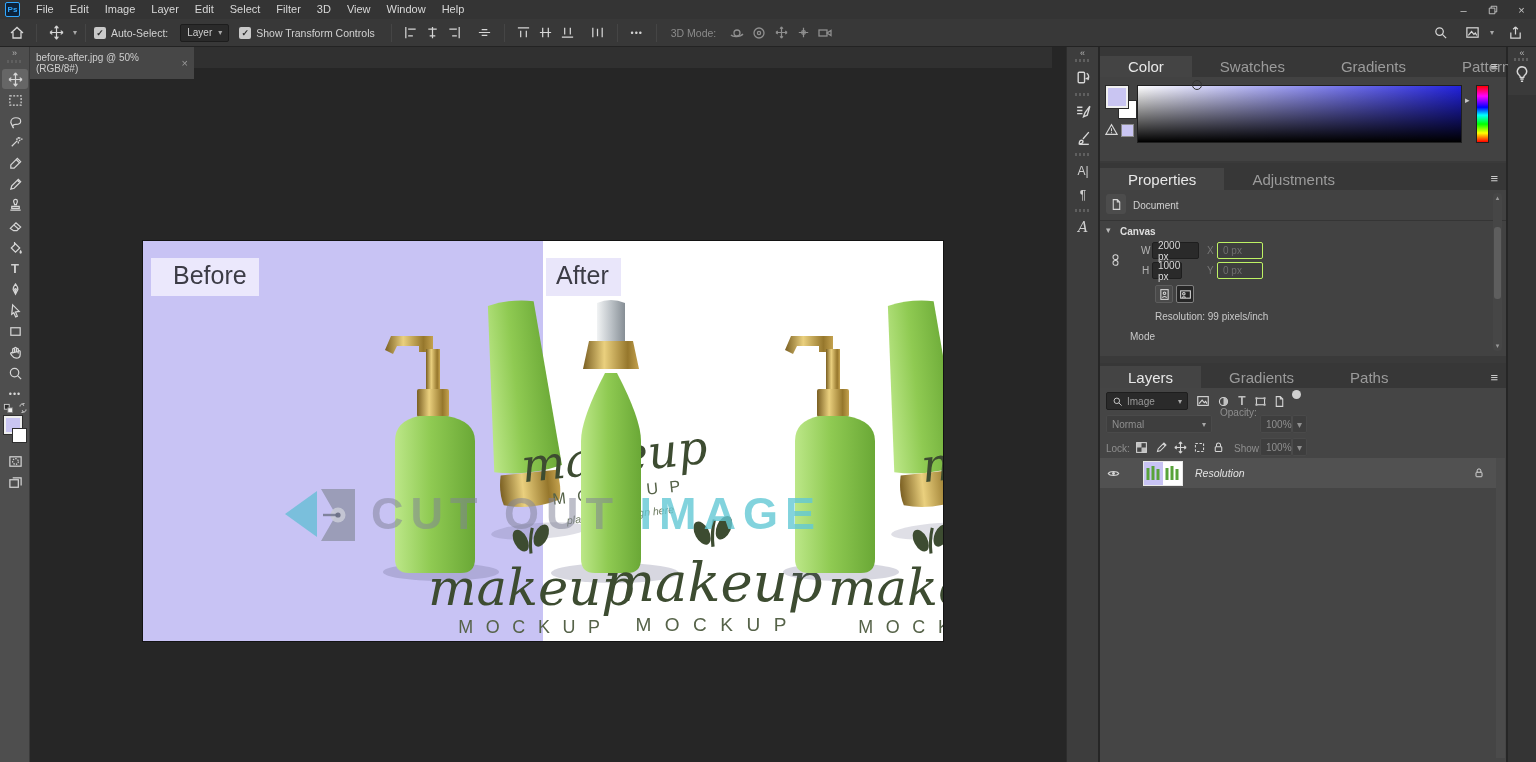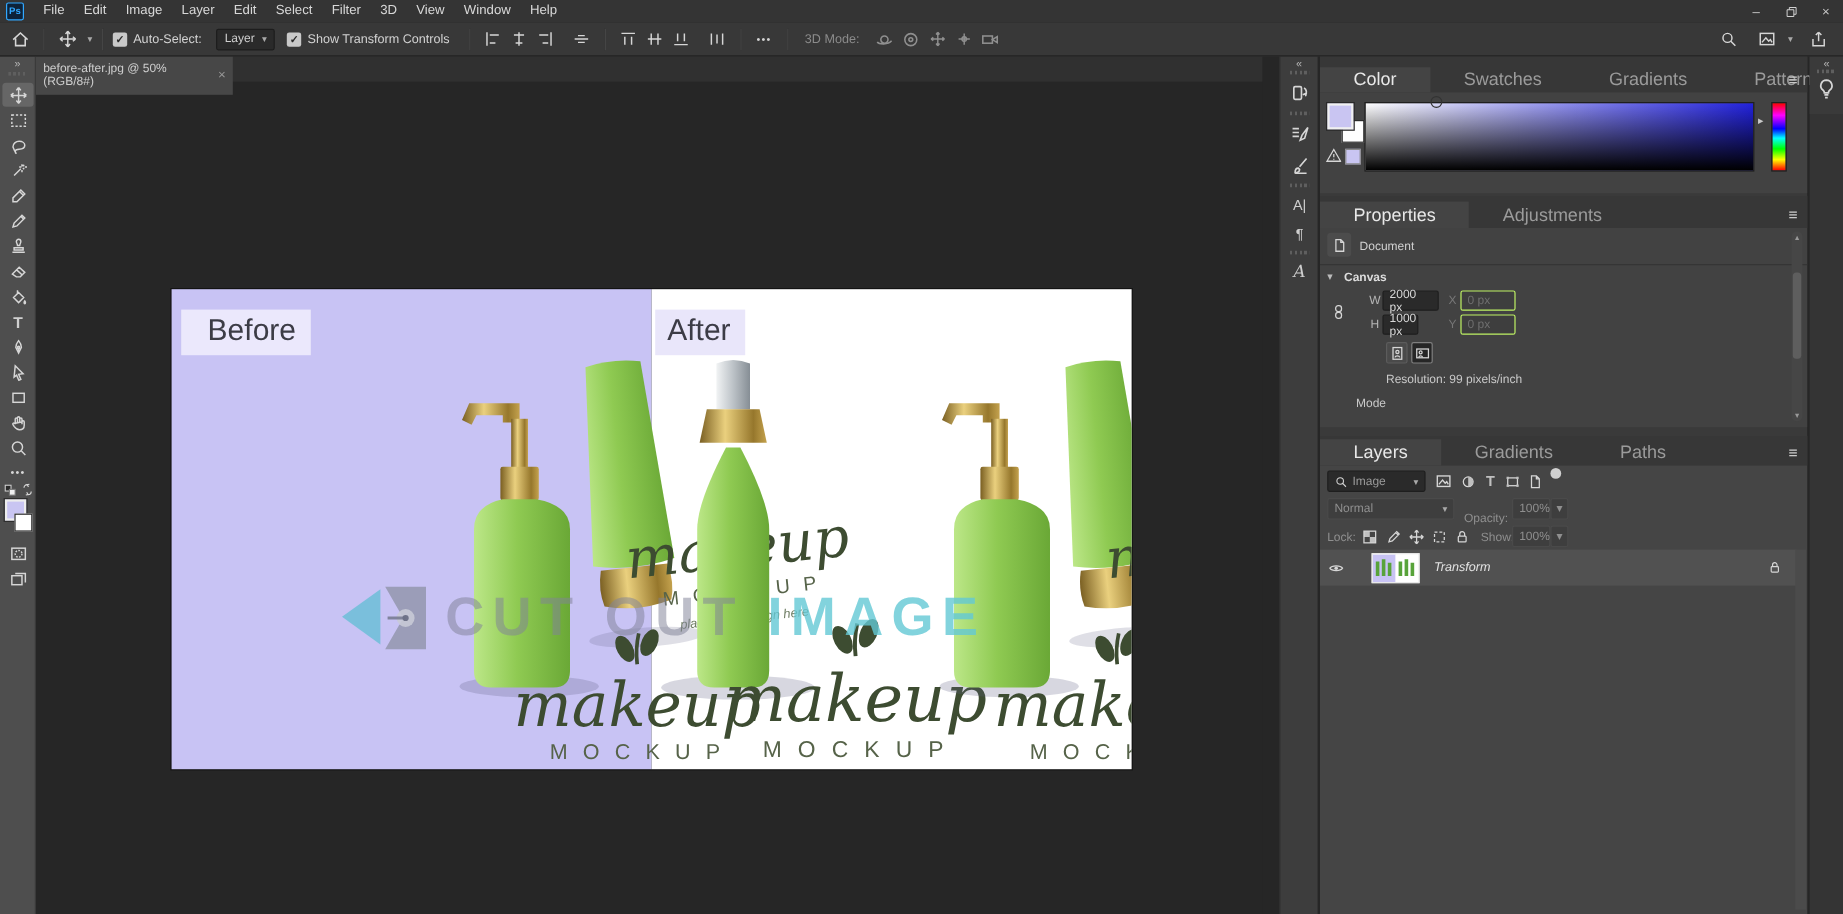--- a/index.html
+++ b/index.html
@@ -759,21 +759,21 @@
         <svg class="ic" width="13" height="13">
           <use href="#i-page"></use>
         </svg>
       </div>
     <div class="abs" style="left:192px;top:27px;width:9px;height:9px;border-radius:50%;background:#d0d0d0"></div>
 
     <div class="lp-ddown" style="left:6px;top:52px;width:106px">
       <span>Normal</span>
       <span class="chev" style="margin-left:auto">▾</span>
     </div>
-    <div class="flabel" style="left:120px;top:64px;color:#8f8f8f">Opacity:</div>
+    <div class="flabel" style="left:120px;top:44px;color:#8f8f8f">Opacity:</div>
     <div class="lp-ddown" style="left:160px;top:52px;width:32px">100%</div>
     <div class="lp-ddown" style="left:192px;top:52px;width:15px;justify-content:center">▾</div>
 
     <div class="flabel" style="left:6px;top:80px;color:#8f8f8f">Lock:</div>
     <div class="lp-icon" style="left:32px;top:75px">
         <svg class="ic" width="13" height="13">
           <use href="#i-checker"></use>
         </svg>
       </div>
     <div class="lp-icon" style="left:52px;top:75px">
@@ -806,21 +806,21 @@
             <use href="#i-eye"></use>
           </svg>
         </div>
       <div id="layer-thumb">
         <svg width="38" height="23" viewBox="0 0 38 23">
           <rect x="0" y="0" width="19" height="23" fill="#c8c3f4"></rect>
           <rect x="19" y="0" width="19" height="23" fill="#ffffff"></rect>
           <path d="M4 6v12M9 4v14M14 7v11M23 6v12M28 4v14M33 7v11" stroke="#58a33a" stroke-width="3" fill="none"></path>
         </svg>
       </div>
-      <span id="layer-name">Transform</span>
+      <span id="layer-name">Resolution</span>
       <div style="margin-left:auto;margin-right:12px">
         <svg class="ic" width="12" height="12">
             <use href="#i-lock"></use>
           </svg>
         </div>
     </div>
     <div class="abs" style="left:396px;top:95px;width:9px;height:300px;background:#4b4b4b"></div>
   </div>
 </div>
 

